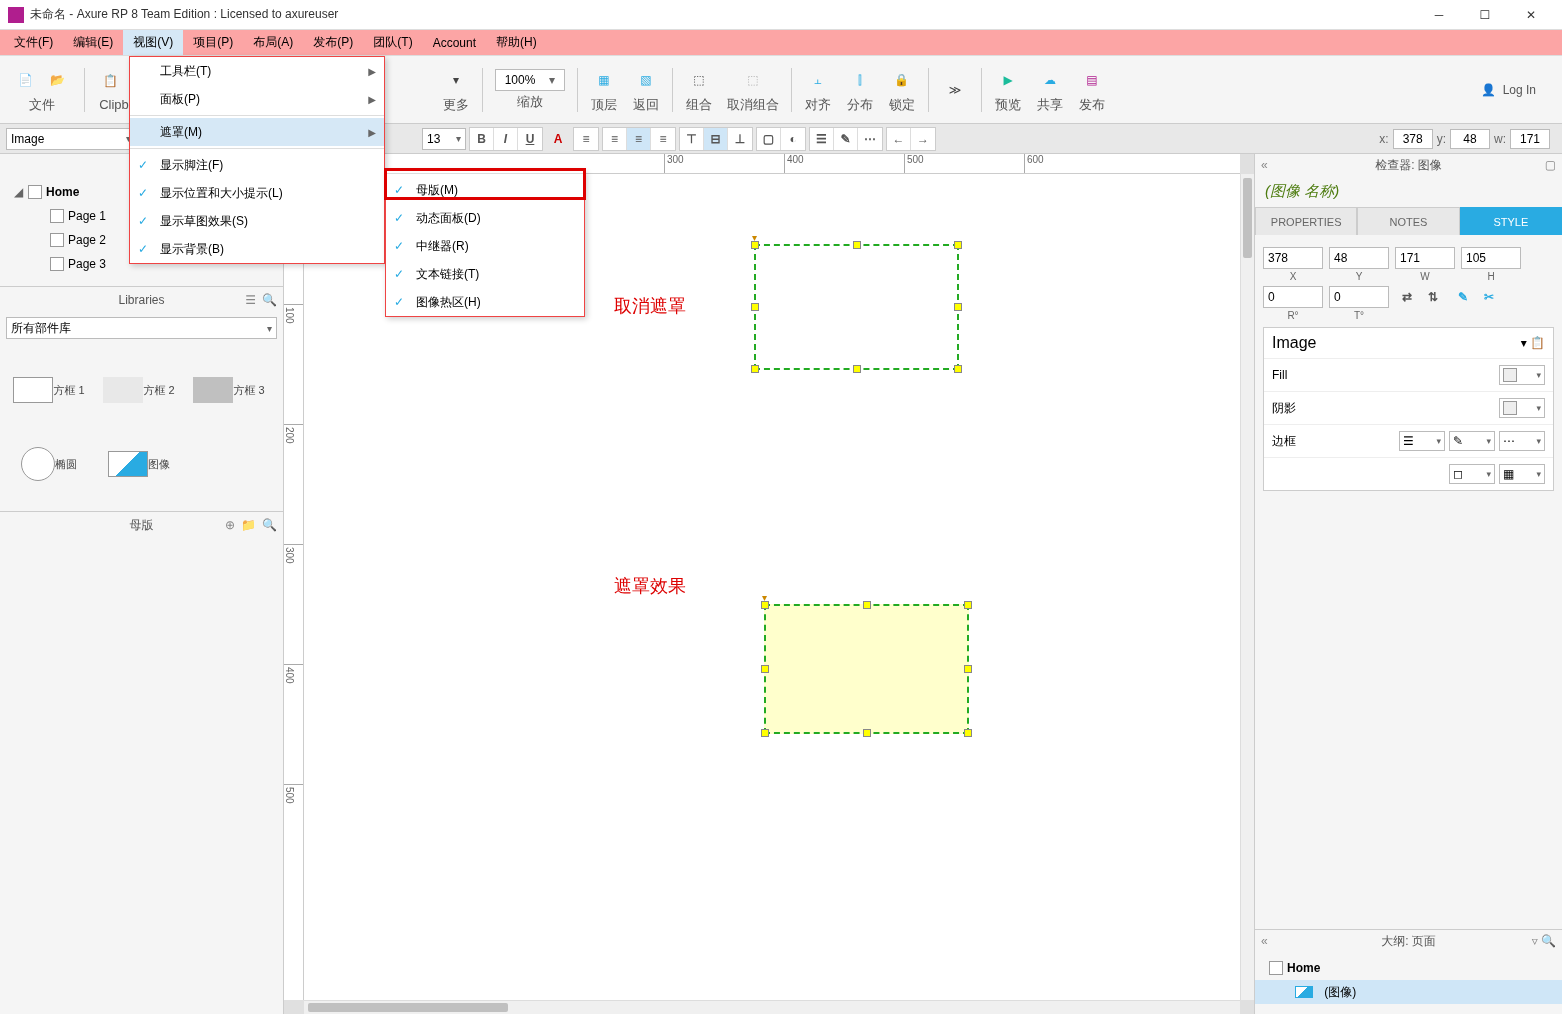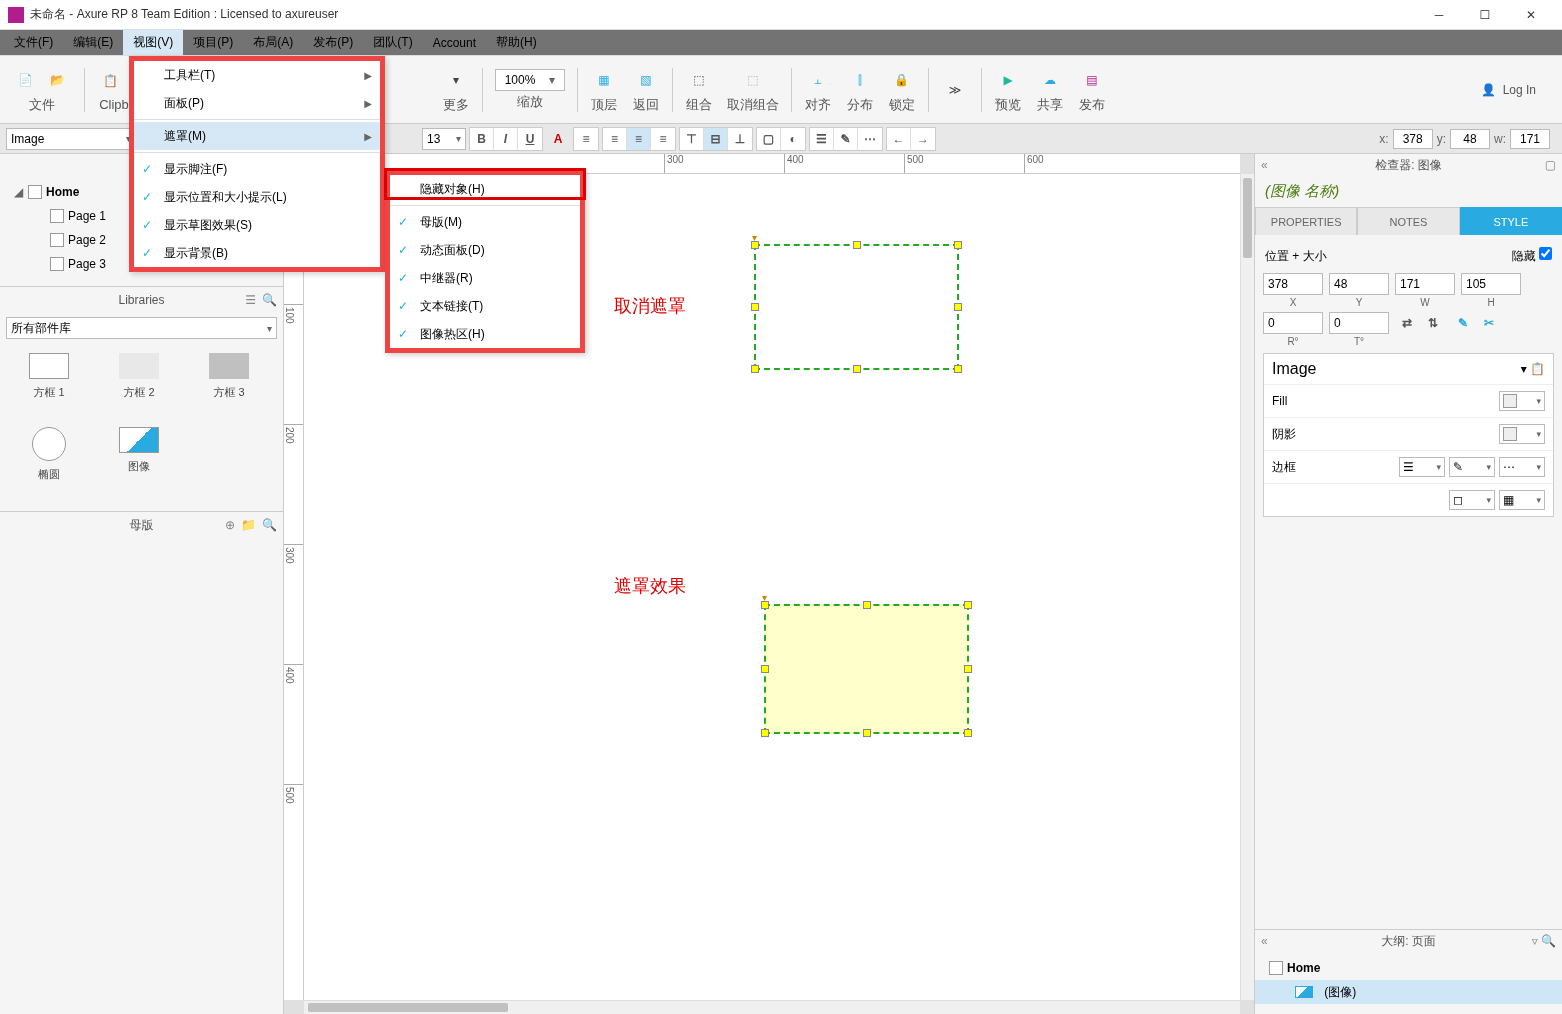--- a/index.html
+++ b/index.html
@@ -6,21 +6,21 @@
 body { background:#f0f0f0; width:1562px; height:1014px; overflow:hidden; position:relative; }
 
 
 .titlebar { height:30px; background:#fff; border-bottom:1px solid #ddd; display:flex; align-items:center; padding:0 8px; }
 .titlebar .logo { width:16px; height:16px; background:#b01e8e; margin-right:6px; display:inline-block; }
 .titlebar .title { flex:1; color:#333; }
 .winbtns { display:flex; gap:0; }
 .winbtn { width:46px; height:30px; display:flex; align-items:center; justify-content:center; color:#333; }
 
 
-.menubar { height:26px; background:#737373; display:flex; align-items:center; padding:0 4px; border-bottom:1px solid #ddd; position:relative; z-index:100; }
+.menubar { height:26px; background:#fca5a5; display:flex; align-items:center; padding:0 4px; border-bottom:1px solid #ddd; position:relative; z-index:100; }
 .menuitem { padding:4px 10px; cursor:default; }
 .menuitem.active { background:#d6e8f6; }
 
 
 .toolbar { height:68px; background:#f5f5f5; border-bottom:1px solid #ccc; display:flex; align-items:center; padding:0 6px; gap:2px; }
 .tgroup { display:flex; flex-direction:column; align-items:center; padding:2px 6px; gap:2px; }
 .tgroup .icons { display:flex; gap:4px; align-items:center; }
 .tgroup .lbl { font-size:13px; color:#555; }
 .tbtn { width:28px; height:28px; display:flex; align-items:center; justify-content:center; color:#444; }
 .sep { width:1px; height:44px; background:#ccc; margin:0 4px; }
@@ -53,21 +53,21 @@
 .ptree { padding:4px 0 10px 0; }
 .pitem { display:flex; align-items:center; height:24px; padding-left:14px; gap:4px; }
 .pitem .exp { width:10px; color:#666; }
 .pitem .pic { width:14px; height:14px; border:1px solid #999; background:#fff; }
 .libs { flex:0 0 auto; border-bottom:1px solid #ccc; }
 .libhdr { height:26px; display:flex; align-items:center; justify-content:center; position:relative; }
 .libhdr .ttl { color:#555; }
 .libhdr .ricons { position:absolute; right:6px; display:flex; gap:6px; color:#888; }
 .libsel { margin:4px 6px; }
 .libgrid { display:flex; flex-wrap:wrap; padding:10px 4px; gap:0; }
-.libcell { width:90px; height:74px; display:flex; flex-direction:column; align-items:center; gap:6px; }
+.libcell { width:90px; height:74px; display:flex; flex-direction:row; align-items:center; justify-content:center; }
 .libcell .shape { width:40px; height:26px; border:1px solid #999; background:#fff; }
 .libcell .shape.gray { background:#e8e8e8; border-color:#e8e8e8; }
 .libcell .shape.dark { background:#c0c0c0; border-color:#c0c0c0; }
 .libcell .shape.circ { border-radius:50%; width:34px; height:34px; }
 .libcell .shape.img { background:linear-gradient(135deg,#fff 0%,#fff 50%,#29abe2 50%,#29abe2 100%); }
 .libcell .shape.ph { background:#fff; position:relative; }
 .libcell .shape.ph::before,.libcell .shape.ph::after { content:""; position:absolute; background:#999; }
 .libcell .shape.ph::before { width:100%; height:1px; top:50%; transform:rotate(24deg); }
 .libcell .shape.ph::after { width:100%; height:1px; top:50%; transform:rotate(-24deg); }
 .libcell .lbl { font-size:11px; color:#444; }
@@ -109,21 +109,21 @@
 .posbox .lbl { font-size:10px; color:#666; }
 .stylebox { border:1px solid #ccc; background:#fff; margin:6px 0; }
 .stylebox .srow { display:flex; align-items:center; justify-content:space-between; padding:6px 8px; border-bottom:1px solid #eee; }
 .stylebox .srow:last-child { border-bottom:none; }
 .mini-dd { width:46px; height:20px; border:1px solid #bbb; background:#fff; display:flex; align-items:center; padding:0 3px; gap:3px; }
 .mini-dd .sw { width:14px; height:14px; border:1px solid #999; background:#eee; }
 .mini-dd .dd { font-size:9px; color:#666; margin-left:auto; }
 .outline { border-top:1px solid #ccc; }
 
 
-.dropdown { position:absolute; background:#fff; border:5px solid #ef4444; box-shadow:2px 2px 6px rgba(0,0,0,0.2); z-index:200; }
+.dropdown { position:absolute; background:#fff; border:1px solid #ef4444; box-shadow:2px 2px 6px rgba(0,0,0,0.2); z-index:200; }
 .dropdown .ditem { height:28px; display:flex; align-items:center; padding:0 20px 0 30px; position:relative; min-width:240px; }
 .dropdown .ditem.hl { background:#d6e8f6; }
 .dropdown .ditem .chk { position:absolute; left:8px; color:#29abe2; }
 .dropdown .ditem .arr { position:absolute; right:8px; color:#666; font-size:10px; }
 .dropdown .dsep { height:1px; background:#ddd; margin:2px 0; }
 .redbox { position:absolute; border:3px solid #d00; z-index:201; pointer-events:none; }
 
 .imgicon { display:inline-block; width:18px; height:12px; background:linear-gradient(135deg,#fff 0%,#fff 45%,#29abe2 45%); border:1px solid #29abe2; vertical-align:middle; }
 </style>
 </head>
@@ -444,24 +444,20 @@
         <span>检查器: 图像</span>
         <span class="ricons">▢</span>
       </div>
     <div class="wname">(图像 名称)</div>
     <div class="tabs">
       <div class="tab">PROPERTIES</div>
       <div class="tab">NOTES</div>
       <div class="tab active">STYLE</div>
     </div>
     <div class="panel-body">
-      <div class="prow">
-          <span>位置 + 大小</span>
-          <span><span>隐藏</span> <input type="checkbox" checked="" style=""></span>
-        </div>
       <div class="posgrid">
         <div class="posbox">
             <input value="378" style="">
             <span class="lbl">X</span>
           </div>
         <div class="posbox">
             <input value="48" style="">
             <span class="lbl">Y</span>
           </div>
         <div class="posbox">
@@ -590,23 +586,20 @@
       <span class="chk">✓</span>
       <span>显示草图效果(S)</span>
     </div>
   <div class="ditem">
       <span class="chk">✓</span>
       <span>显示背景(B)</span>
     </div>
 </div>
 
 <div class="dropdown" style="left:385px; top:170px; width:200px">
-  <div class="ditem">
-      <span>隐藏对象(H)</span>
-    </div>
   <div class="dsep"></div>
   <div class="ditem">
       <span class="chk">✓</span>
       <span>母版(M)</span>
     </div>
   <div class="ditem">
       <span class="chk">✓</span>
       <span>动态面板(D)</span>
     </div>
   <div class="ditem">

